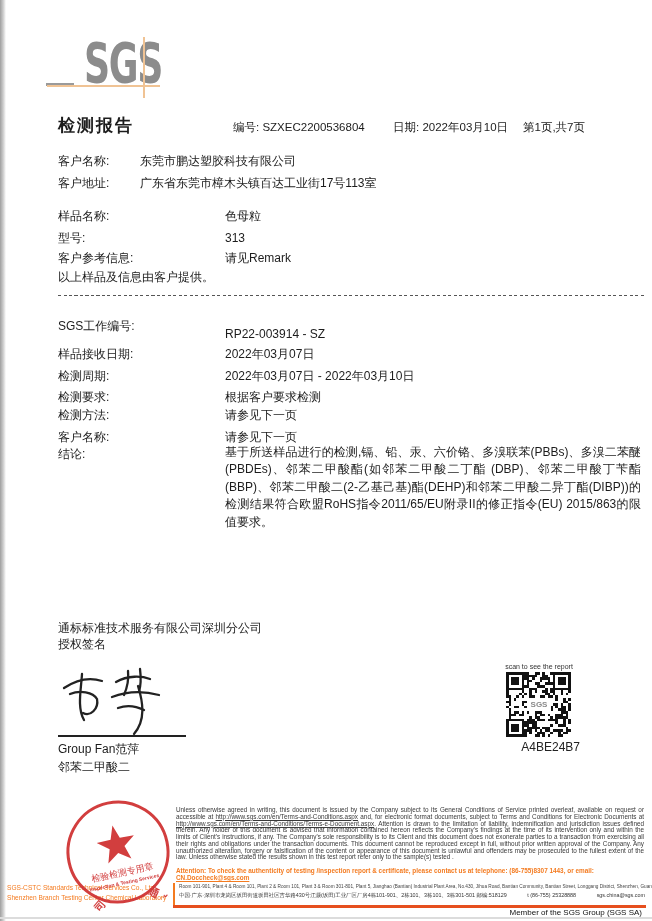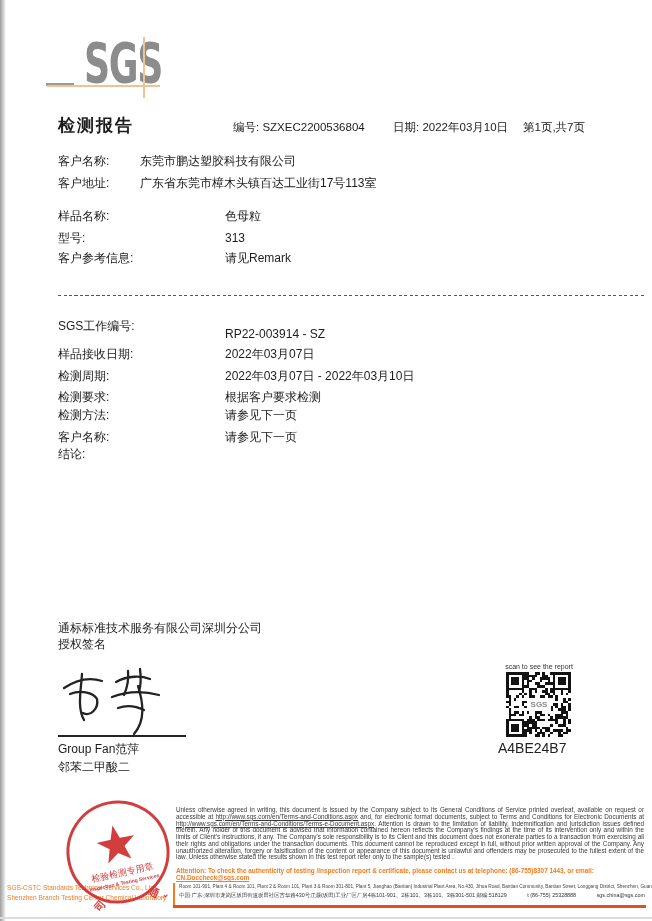--- a/index.html
+++ b/index.html
@@ -39,21 +39,21 @@
   .sig-line{left:58px;top:735px;width:128px;height:1.6px;background:#222;}
   .sig-name{left:58px;top:741px;font-size:12px;}
   .sig-title{left:58px;top:759px;font-size:12px;}
 
   
   .qr-caption{left:498px;top:663px;width:82px;font-size:7px;text-align:center;color:#333;}
   .qr-box{left:506px;top:672px;width:66px;height:66px;}
   .qr-grid{position:absolute;left:0;top:0;width:65px;height:65px;}
   .qr-center{position:absolute;left:21px;top:26px;width:24px;height:13px;background:#fff;
              display:flex;align-items:center;justify-content:center;font-size:8px;font-weight:700;color:#8a8a8a;}
-  .qr-code-text{left:498px;top:740px;width:82px;font-size:14px;text-align:left;color:#222;}
+  .qr-code-text{left:498px;top:740px;width:82px;font-size:12px;text-align:right;color:#222;}
 
   
   .stamp-en{left:7px;font-size:6.6px;color:#f47b20;white-space:nowrap;z-index:1;}
   .stamp-en1{top:884px;} .stamp-en2{top:894px;}
   .stamp-wrap{left:64px;top:798px;width:108px;height:108px;transform:rotate(-12deg);opacity:.93;z-index:2;}
 
   .legal{left:176px;top:807px;width:468px;font-size:6.35px;line-height:6.75px;
          text-align:justify;color:#3a3a3a;}
   .legal .u{text-decoration:underline;}
   .attention{left:176px;top:867px;width:468px;font-size:6.4px;line-height:7.2px;
@@ -99,20 +99,21 @@
     <span class="val-s" style="top:209px">色母粒</span>
   </div>
   <div class="row">
     <span class="lbl" style="top:231px">型号:</span>
     <span class="val-s" style="top:231px">313</span>
   </div>
   <div class="row">
     <span class="lbl" style="top:251px">客户参考信息:</span>
     <span class="val-s" style="top:251px">请见Remark</span>
   </div>
+  <div class="abs note">以上样品及信息由客户提供。</div>
   <div class="abs dashline"></div>
 
   <div class="row">
     <span class="lbl" style="top:319px">SGS工作编号:</span>
     <span class="val-s" style="top:327px">RP22-003914 - SZ</span>
   </div>
   <div class="row">
     <span class="lbl" style="top:347px">样品接收日期:</span>
     <span class="val-s" style="top:347px">2022年03月07日</span>
   </div>
@@ -126,20 +127,21 @@
   </div>
   <div class="row">
     <span class="lbl" style="top:408px">检测方法:</span>
     <span class="val-s" style="top:408px">请参见下一页</span>
   </div>
   <div class="row">
     <span class="lbl" style="top:430px">客户名称:</span>
     <span class="val-s" style="top:430px">请参见下一页</span>
   </div>
   <span class="lbl" style="top:446px;font-size:12px">结论:</span>
+  <div class="abs conclusion">基于所送样品进行的检测,镉、铅、汞、六价铬、多溴联苯(PBBs)、多溴二苯醚(PBDEs)、邻苯二甲酸酯(如邻苯二甲酸二丁酯 (DBP)、邻苯二甲酸丁苄酯(BBP)、邻苯二甲酸二(2-乙基己基)酯(DEHP)和邻苯二甲酸二异丁酯(DIBP))的检测结果符合欧盟RoHS指令2011/65/EU附录II的修正指令(EU) 2015/863的限值要求。</div>
 
   <div class="abs sig-company">通标标准技术服务有限公司深圳分公司</div>
   <div class="abs sig-auth">授权签名</div>
   <svg class="abs sig-svg" width="130" height="72" viewBox="0 0 130 72">
     <g fill="none" stroke="#222" stroke-width="2.3" stroke-linecap="round">
       <path d="M4,24 C16,16 30,13 42,17"></path>
       <path d="M22,10 C21,26 17,44 24,56"></path>
       <path d="M10,30 C20,26 33,28 37,35 C39,45 30,53 23,49"></path>
       <path d="M56,18 C68,11 82,12 90,15"></path>
       <path d="M68,7 C69,16 67,24 64,31"></path>
@@ -511,13 +513,14 @@
   <div class="abs addr-row1">
     <span>Room 101-901, Plant 4 &amp; Room 101, Plant 2 &amp; Room 101, Plant 3 &amp; Room 301-801, Plant 5, Jianghao (Bantian) Industrial Plant Area, No.430, Jihua Road, Bantian Community, Bantian Street, Longgang District, Shenzhen, Guangdong, China 518129</span>
 
   </div>
   <div class="abs addr-row2">
     <span>中国·广东·深圳市龙岗区坂田街道坂田社区吉华路430号江灏(坂田)工业厂区厂房4栋101-901、2栋101、3栋101、3栋301-501 邮编:518129</span>
     <span>t (86-755) 25328888</span>
     <span>sgs.china@sgs.com</span>
   </div>
   <div class="abs footer-rule"></div>
+  <div class="abs member">Member of the SGS Group (SGS SA)</div>
 </div>
 
 </body></html>

